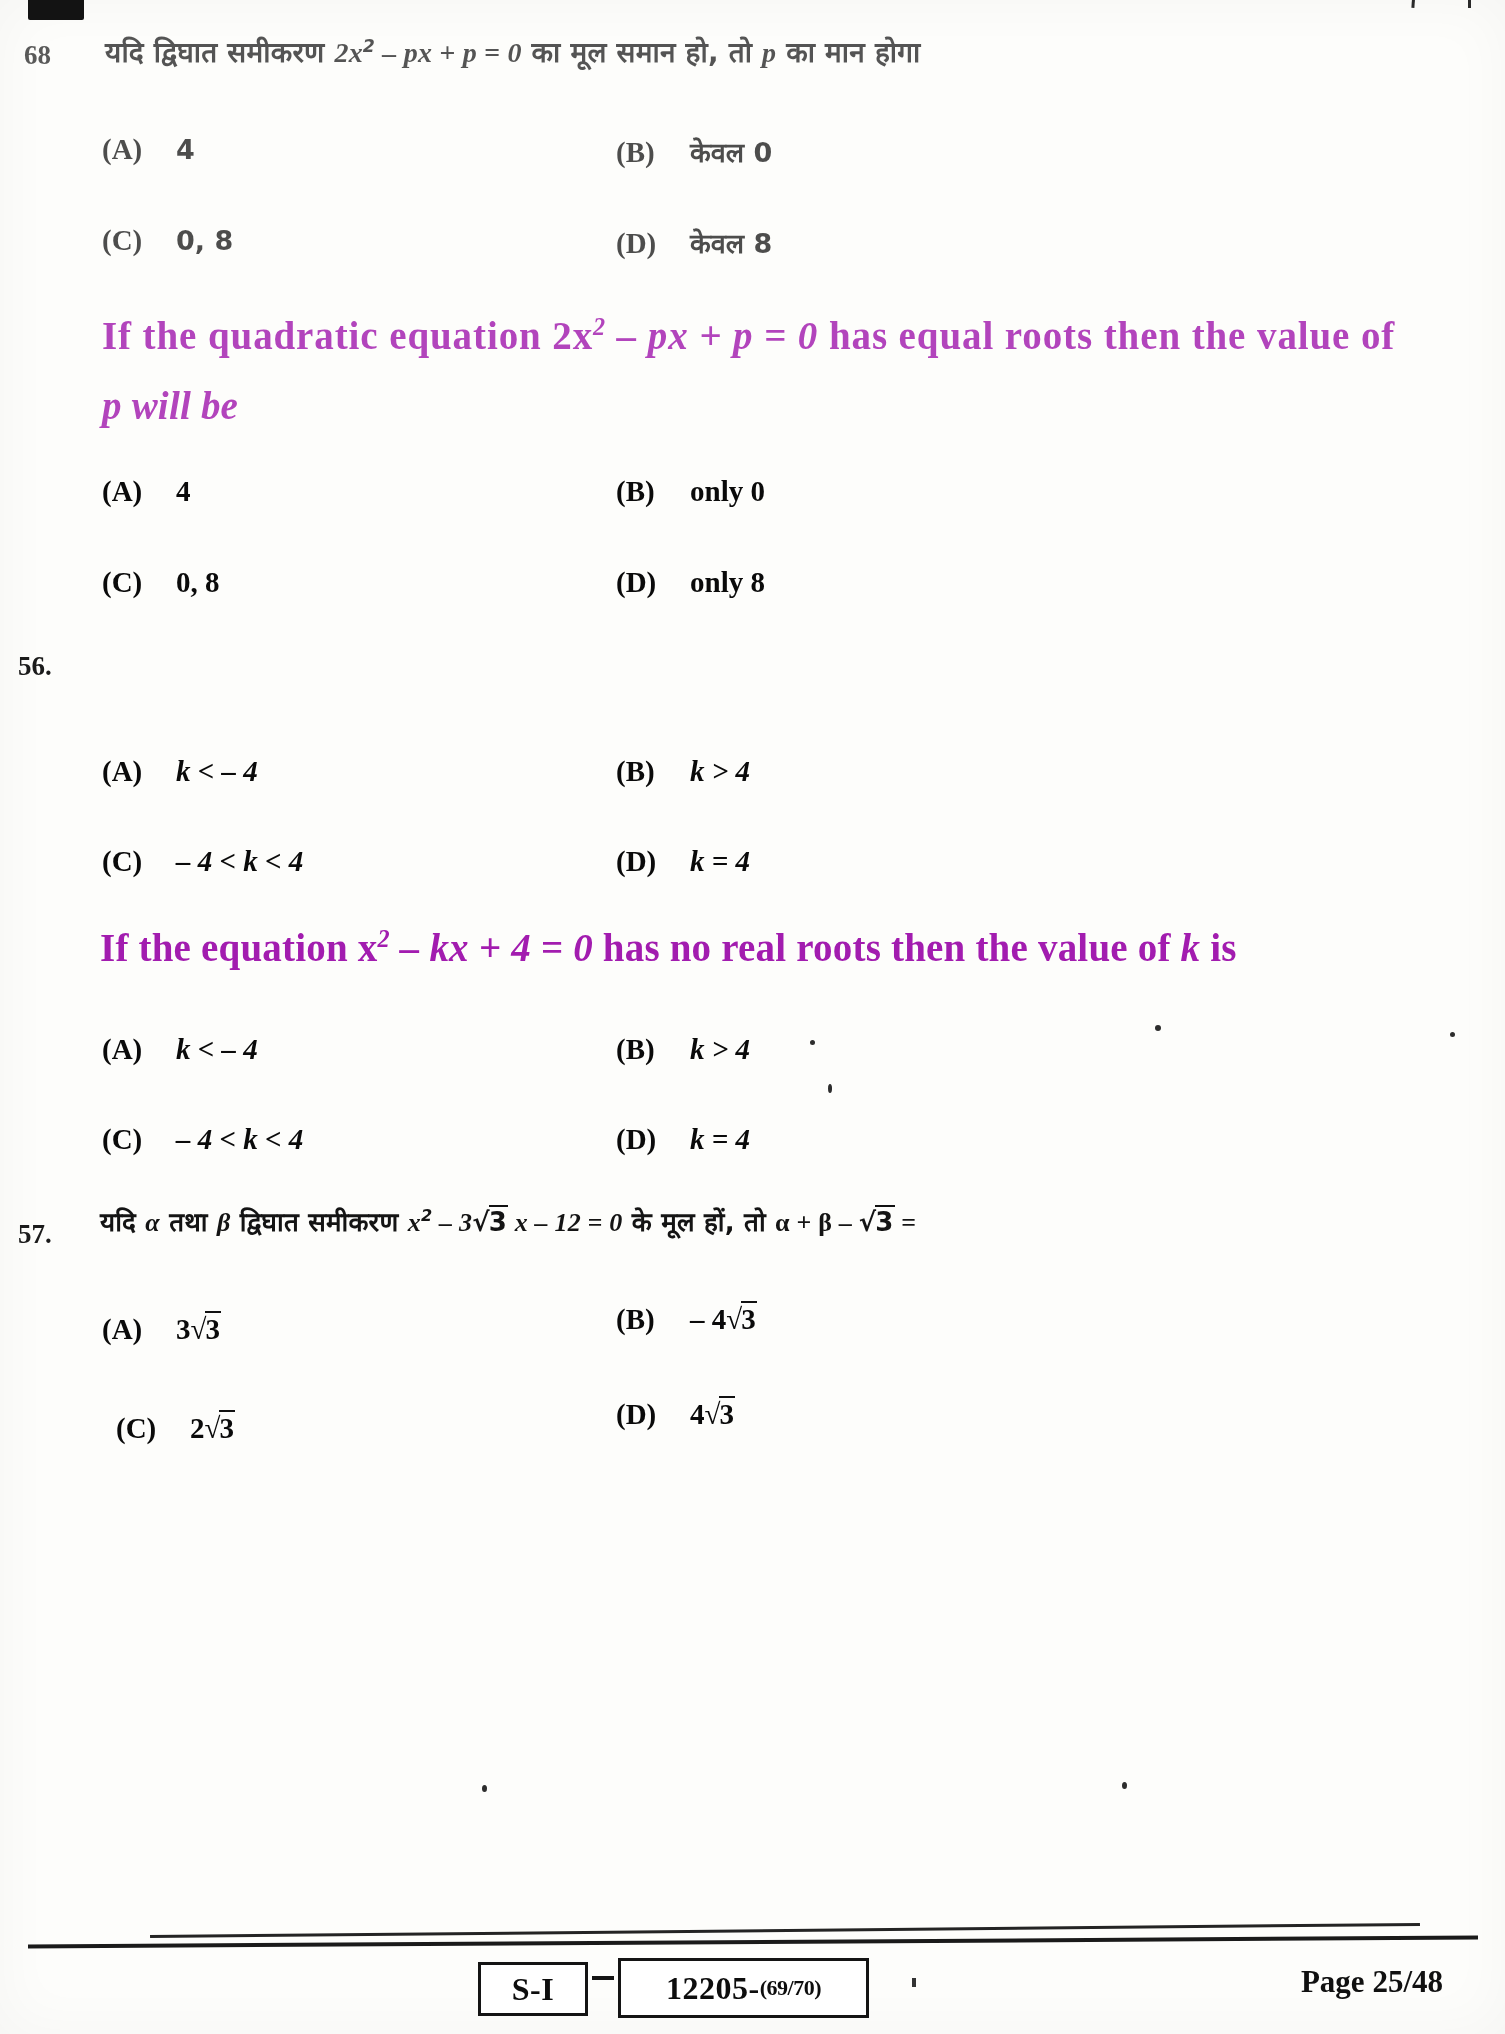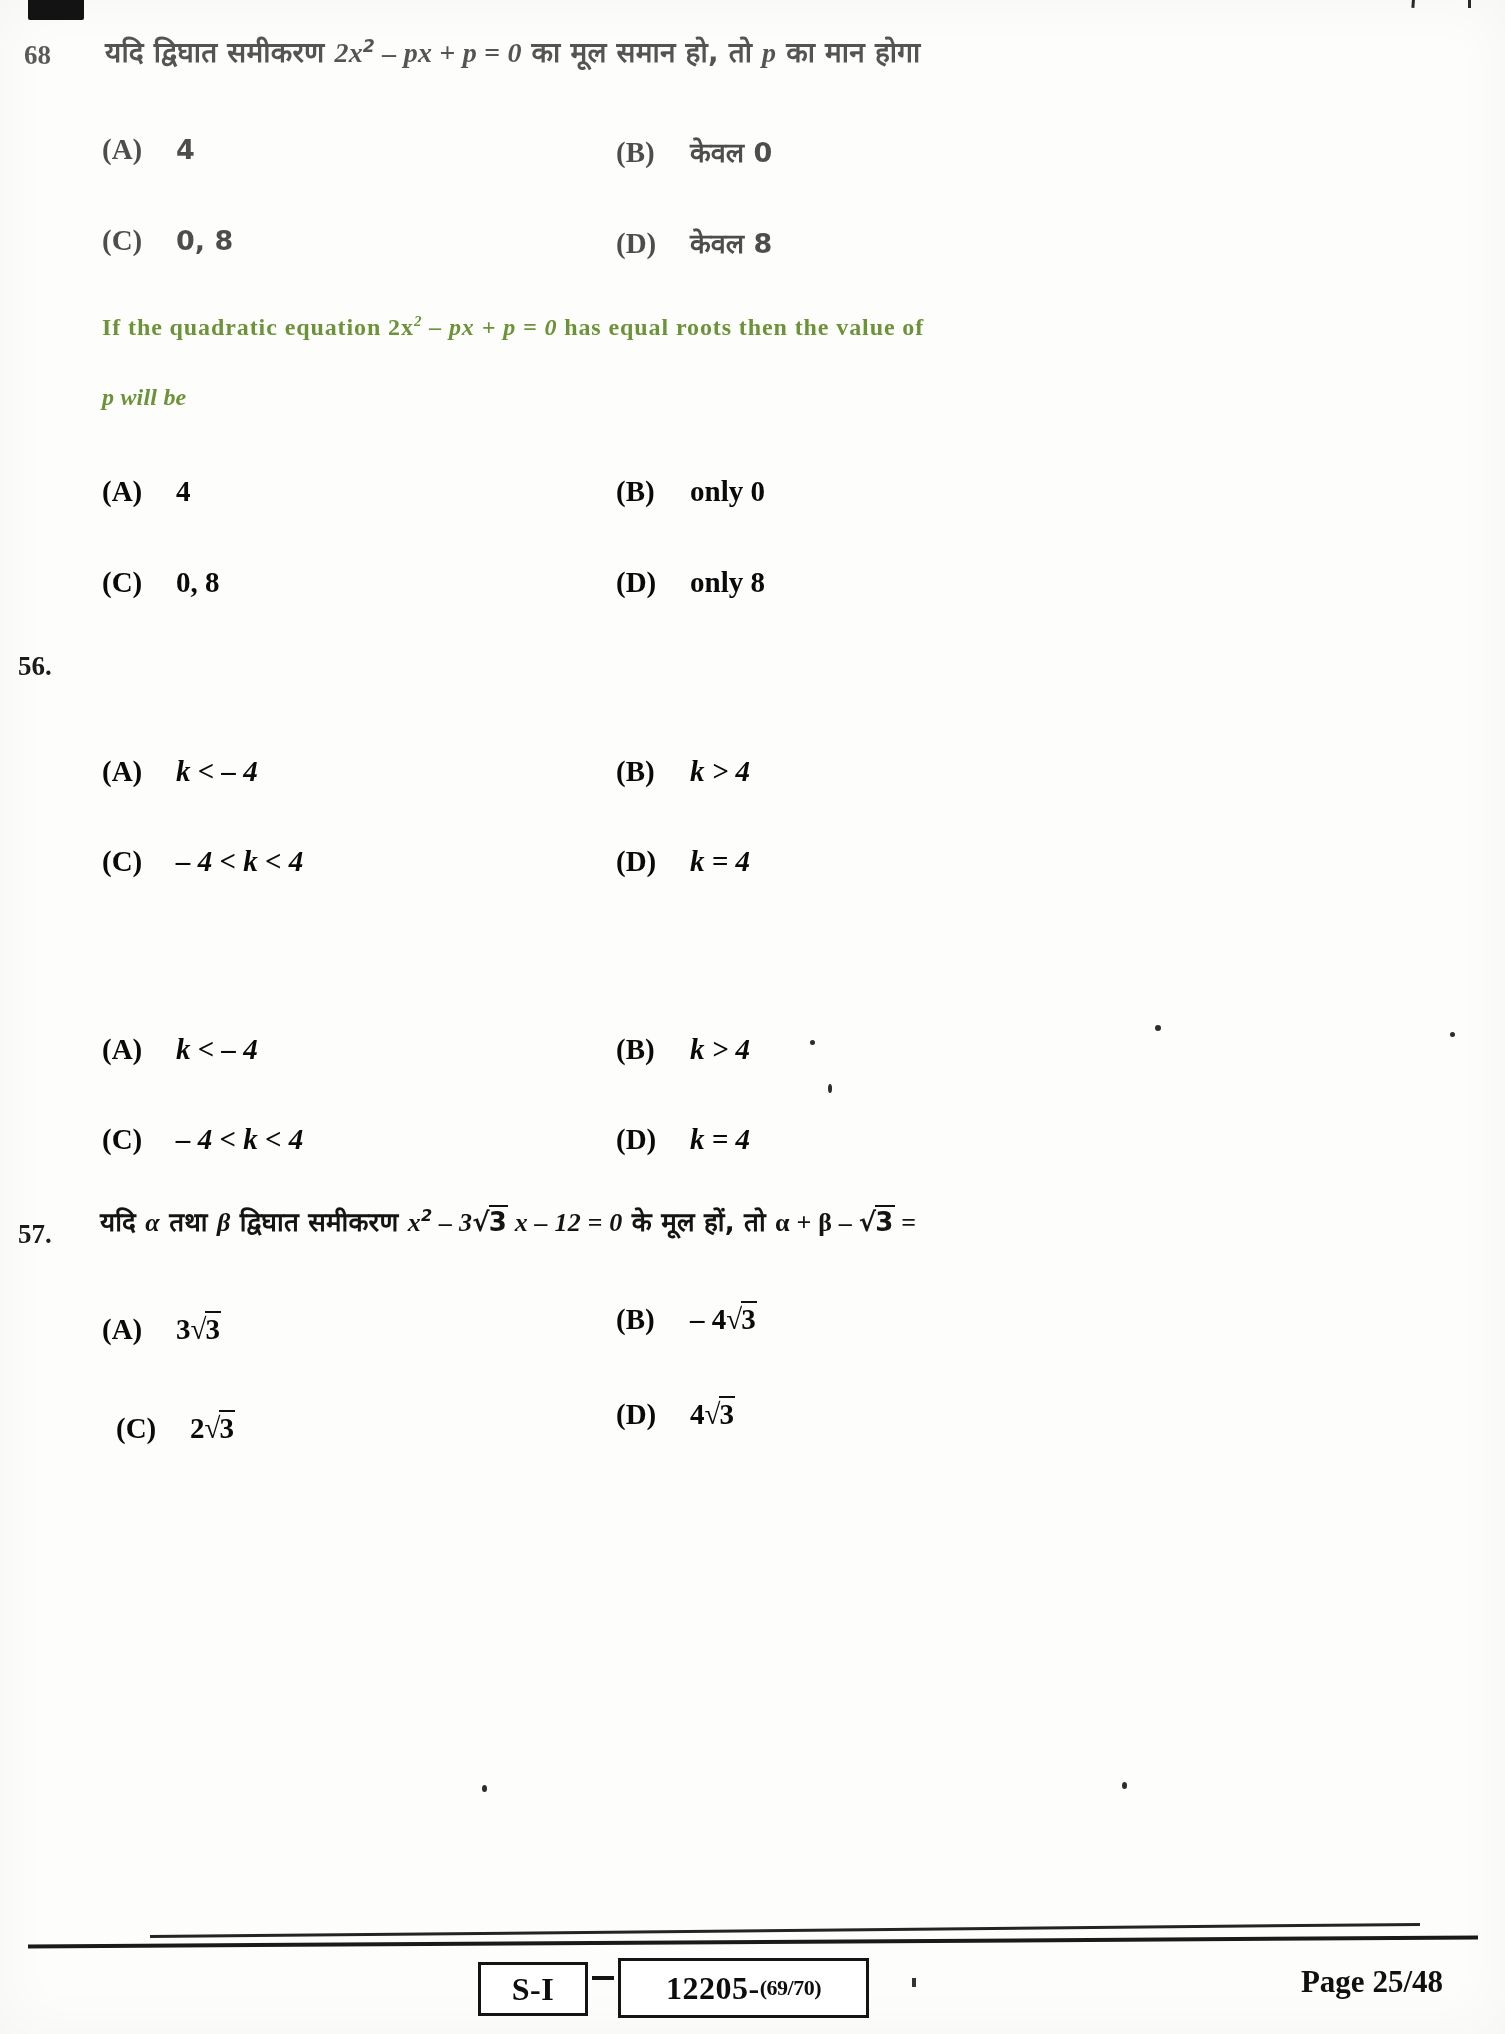--- a/index.html
+++ b/index.html
@@ -84,22 +84,22 @@
   .hindi {
     font-family: "DejaVu Sans", "Liberation Sans", sans-serif;
     font-weight: 700;
     font-size: 28px;
     color: #141414;
   }
 
   .english {
     font-family: "Liberation Serif", "DejaVu Serif", serif;
     font-weight: 700;
-    font-size: 24px;
-    color: #4d7c0f;
+    font-size: 39px;
+    color: #a21caf;
   }
 
   .mth {
     font-family: "Liberation Serif", "DejaVu Serif", serif;
     font-style: italic;
     font-weight: 700;
   }
   .mth-up {
     font-style: normal;
   }
@@ -298,20 +298,23 @@
     <div class="opt eng" style="left:616px; top:755px;">
       <span class="lbl">(B)</span><span class="val mth">k &gt; 4</span>
     </div>
     <div class="opt eng" style="left:102px; top:845px;">
       <span class="lbl">(C)</span><span class="val mth">– 4 &lt; k &lt; 4</span>
     </div>
     <div class="opt eng" style="left:616px; top:845px;">
       <span class="lbl">(D)</span><span class="val mth">k = 4</span>
     </div>
 
+    <div class="qline english" style="left:100px; top:925px;">
+      <span>If the equation </span><span class="mth mth-up">x</span><sup class="pw">2</sup><span class="mth"> – kx + 4 = 0</span><span> has no real roots then the value of </span><span class="mth">k</span><span> is</span>
+    </div>
 
     <div class="opt eng" style="left:102px; top:1033px;">
       <span class="lbl">(A)</span><span class="val mth">k &lt; – 4</span>
     </div>
     <div class="opt eng" style="left:616px; top:1033px;">
       <span class="lbl">(B)</span><span class="val mth">k &gt; 4</span>
     </div>
     <div class="opt eng" style="left:102px; top:1123px;">
       <span class="lbl">(C)</span><span class="val mth">– 4 &lt; k &lt; 4</span>
     </div>

